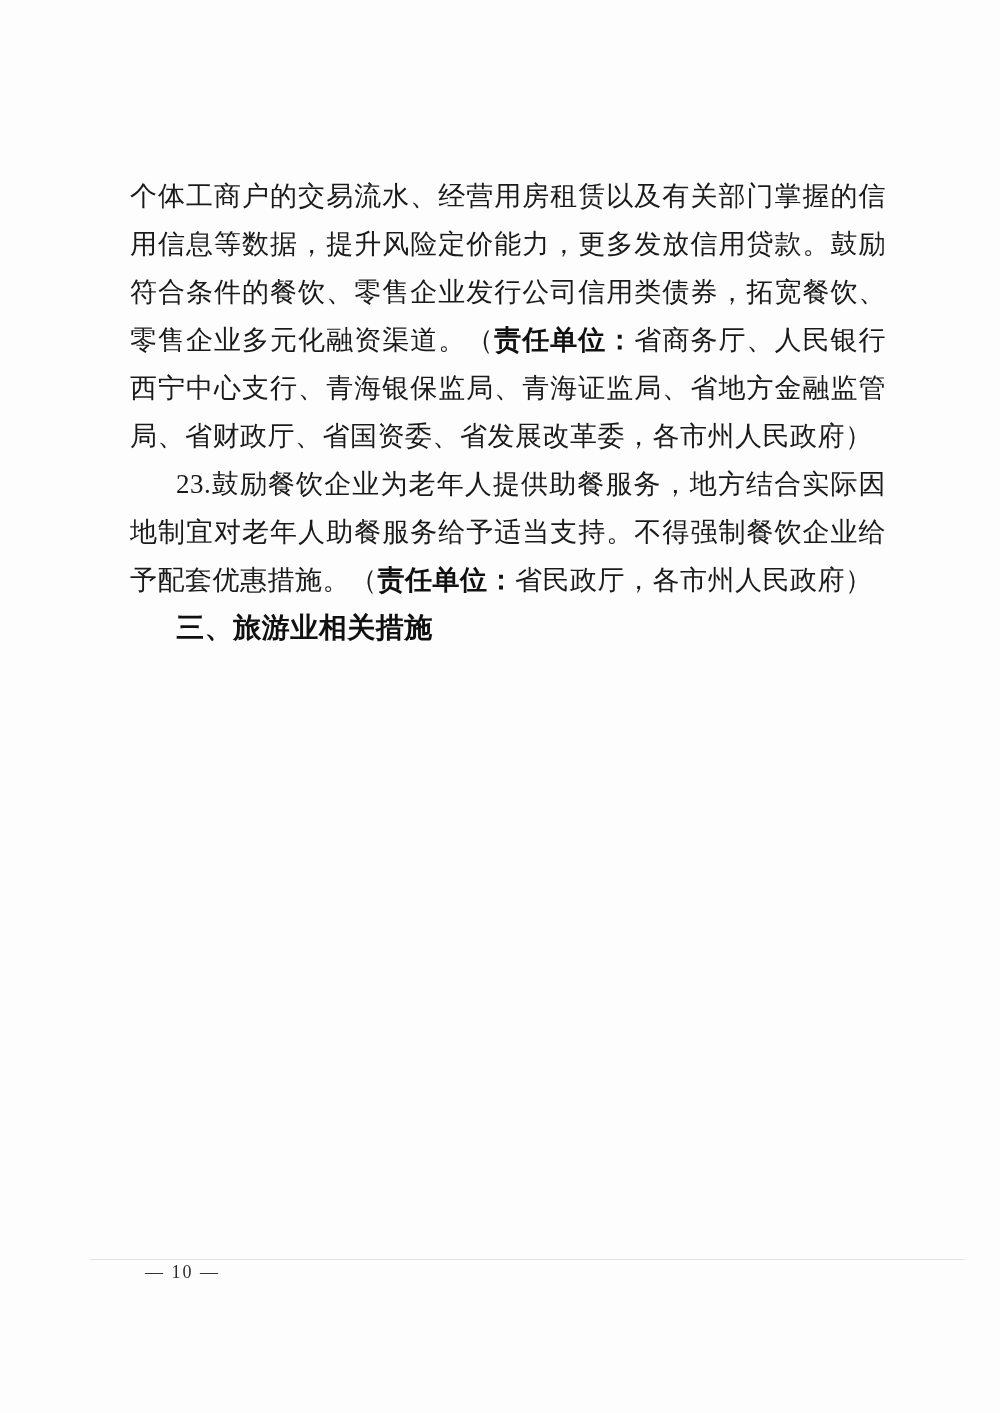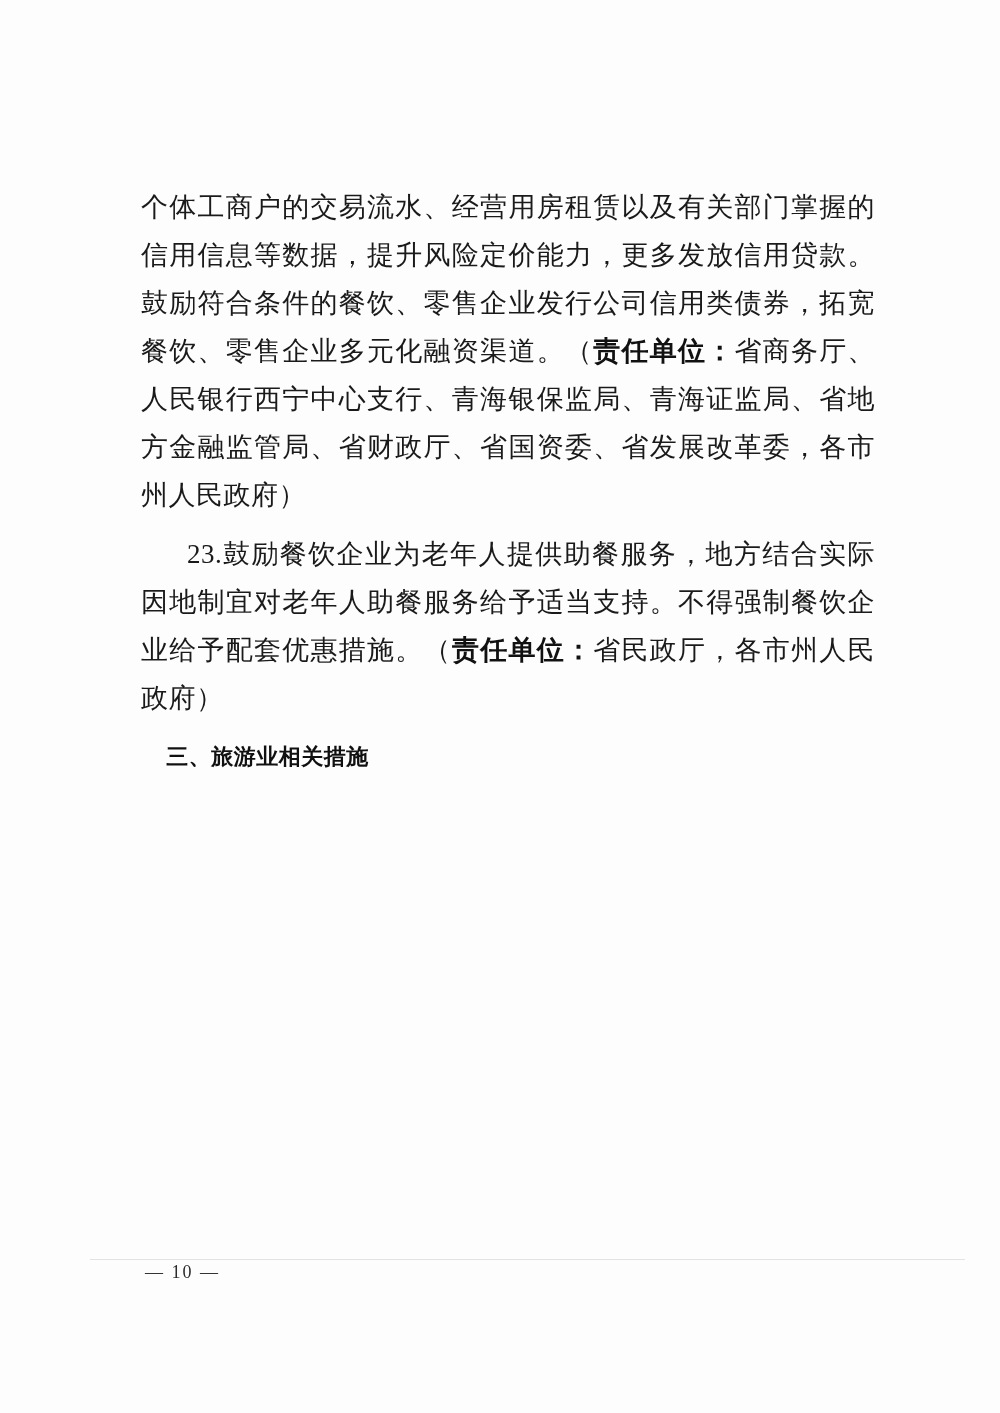--- a/index.html
+++ b/index.html
@@ -22,38 +22,38 @@
     position: absolute;
     left: 130px;
     top: 172px;
     width: 756px;
     color: #1a1a1a;
     font-size: 27px;
     line-height: 48px;
     letter-spacing: 0.5px;
   }
   .para {
-    margin: 11px;
+    margin: 0;
     text-align: justify;
     text-justify: inter-character;
   }
   .para.indent {
     text-indent: 1.7em;
   }
   .seg {
     font-family: "Liberation Serif", "DejaVu Serif", serif;
   }
   .seg.bold {
     font-family: "Liberation Sans", "DejaVu Sans", sans-serif;
     font-weight: 700;
     color: #111111;
   }
   .section-heading {
     margin: 0;
-    font-size: 22px;
+    font-size: 28px;
     line-height: 48px;
     text-indent: 1.65em;
     font-family: "Liberation Sans", "DejaVu Sans", sans-serif;
     font-weight: 700;
     color: #101010;
     text-align: left;
   }
   .scan-line {
     position: absolute;
     left: 90px;

